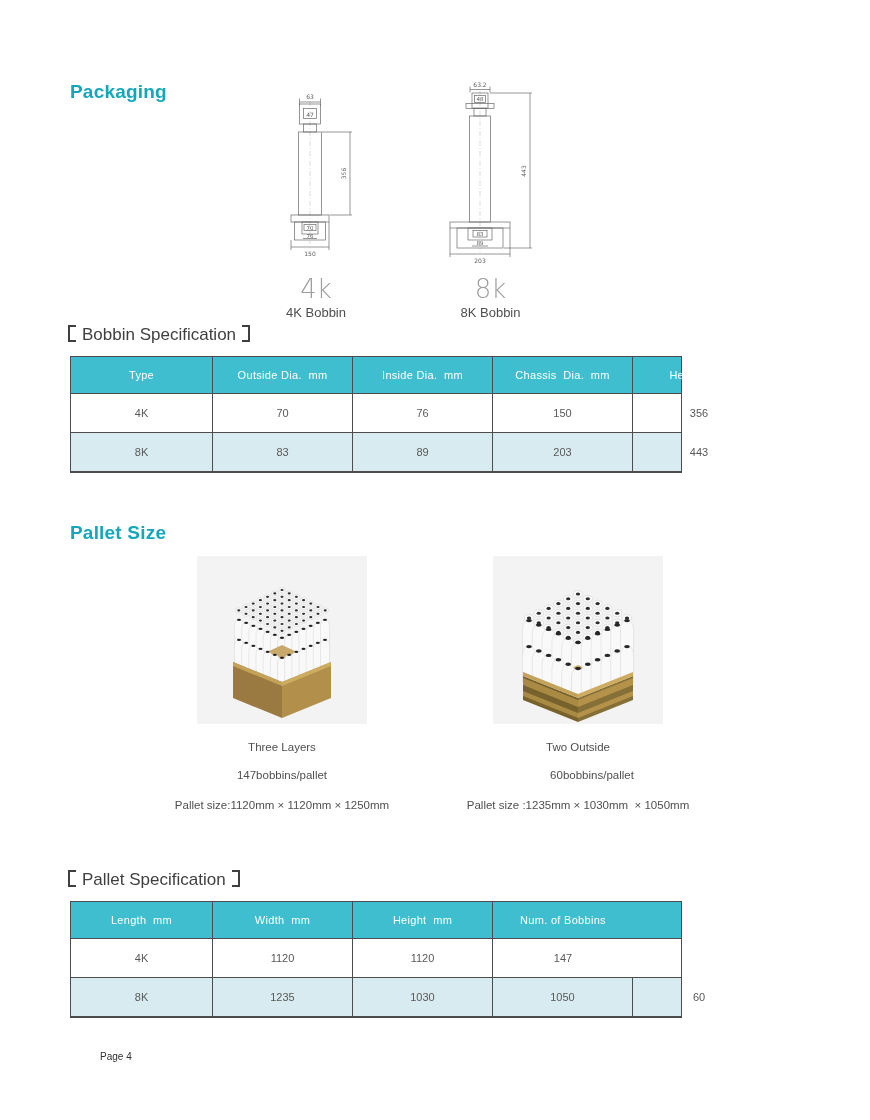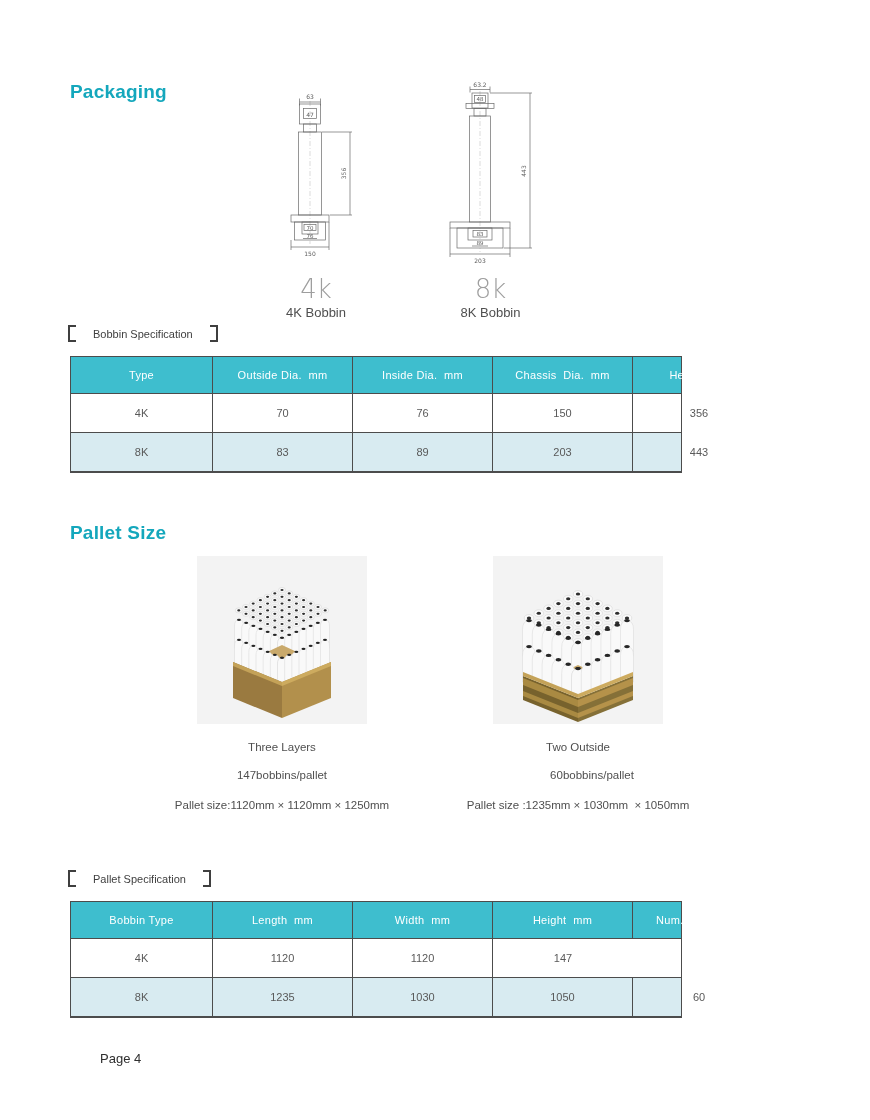--- a/index.html
+++ b/index.html
@@ -1,38 +1,38 @@
 <!DOCTYPE html>
 <html><head>
 <meta charset="utf-8">
 <style>
   html,body{margin:0;padding:0;background:#fff;}
   .page{position:relative;width:870px;height:1120px;background:#ffffff;overflow:hidden;
         font-family:"Liberation Sans",sans-serif;color:#595959;}
   .abs{position:absolute;}
   .section-title{position:absolute;font-size:19px;font-weight:bold;color:#14A7BC;letter-spacing:.2px;}
-  .spec-heading{position:absolute;font-size:11px;color:#3f3f3f;display:flex;align-items:center;gap:17px;}
+  .spec-heading{position:absolute;font-size:17px;color:#3f3f3f;display:flex;gap:6px;}
   .bracket{display:inline-block;width:6px;height:13px;border:2px solid #3f3f3f;}
   .bracket.l{border-right:none;}
   .bracket.r{border-left:none;}
   .tbl{position:absolute;left:70px;width:612px;border:1px solid #4c4c4c;border-bottom-width:2px;box-sizing:border-box;}
   .trow{display:grid;grid-template-columns:142px 140px 140px 140px 132px;}
   .trow + .trow{border-top:1px solid #4c4c4c;}
   .trow > div{display:flex;align-items:center;justify-content:center;border-right:1px solid #4c4c4c;
               box-sizing:border-box;font-size:11px;white-space:pre;}
   .trow > div:last-child{border-right:none;}
   .thead{height:36px;background:#3EBECE;}
   .thead > div{color:#ffffff;letter-spacing:.3px;}
   .tdata{height:38px;background:#ffffff;}
   .tdata.alt{background:#D8EBF1;}
   .drw-label{position:absolute;text-align:center;color:#9e9e9e;font-size:26px;font-weight:300;
              font-family:"DejaVu Sans",sans-serif;line-height:1;}
   .drw-caption{position:absolute;text-align:center;color:#4f4f4f;font-size:13px;}
   .pallet-caption{position:absolute;width:300px;text-align:center;color:#4f4f4f;font-size:11.5px;white-space:pre;}
-  .footer{position:absolute;font-size:13px;color:#2f2f2f;padding-left:30px;}
+  .footer{position:absolute;font-size:10px;color:#2f2f2f;padding-left:30px;}
   svg{display:block;}
 </style>
 </head>
 <body>
 
 <div class="page">
 
   <div class="section-title" style="left:70px;top:81px">Packaging</div>
 
   <svg class="abs" style="left:260px;top:92px" width="112" height="170" viewBox="0 0 112 170">
@@ -446,21 +446,20 @@
   <div class="pallet-caption" style="left:428px;top:799px">Pallet size :1235mm × 1030mm  × 1050mm</div>
 
   <div class="spec-heading" style="left:68px;top:870px">
     <span class="bracket l"></span>
     <span>Pallet Specification</span>
     <span class="bracket r"></span>
   </div>
 
   <div class="tbl" style="top:901px">
     <div class="trow thead">
-      <div>Bobbin Type</div>
       <div>Length  mm</div>
       <div>Width  mm</div>
       <div>Height  mm</div>
       <div>Num. of Bobbins</div>
     </div>
     <div class="trow tdata">
       <div>4K</div>
       <div>1120</div>
       <div>1120</div>
       <div>147</div>

